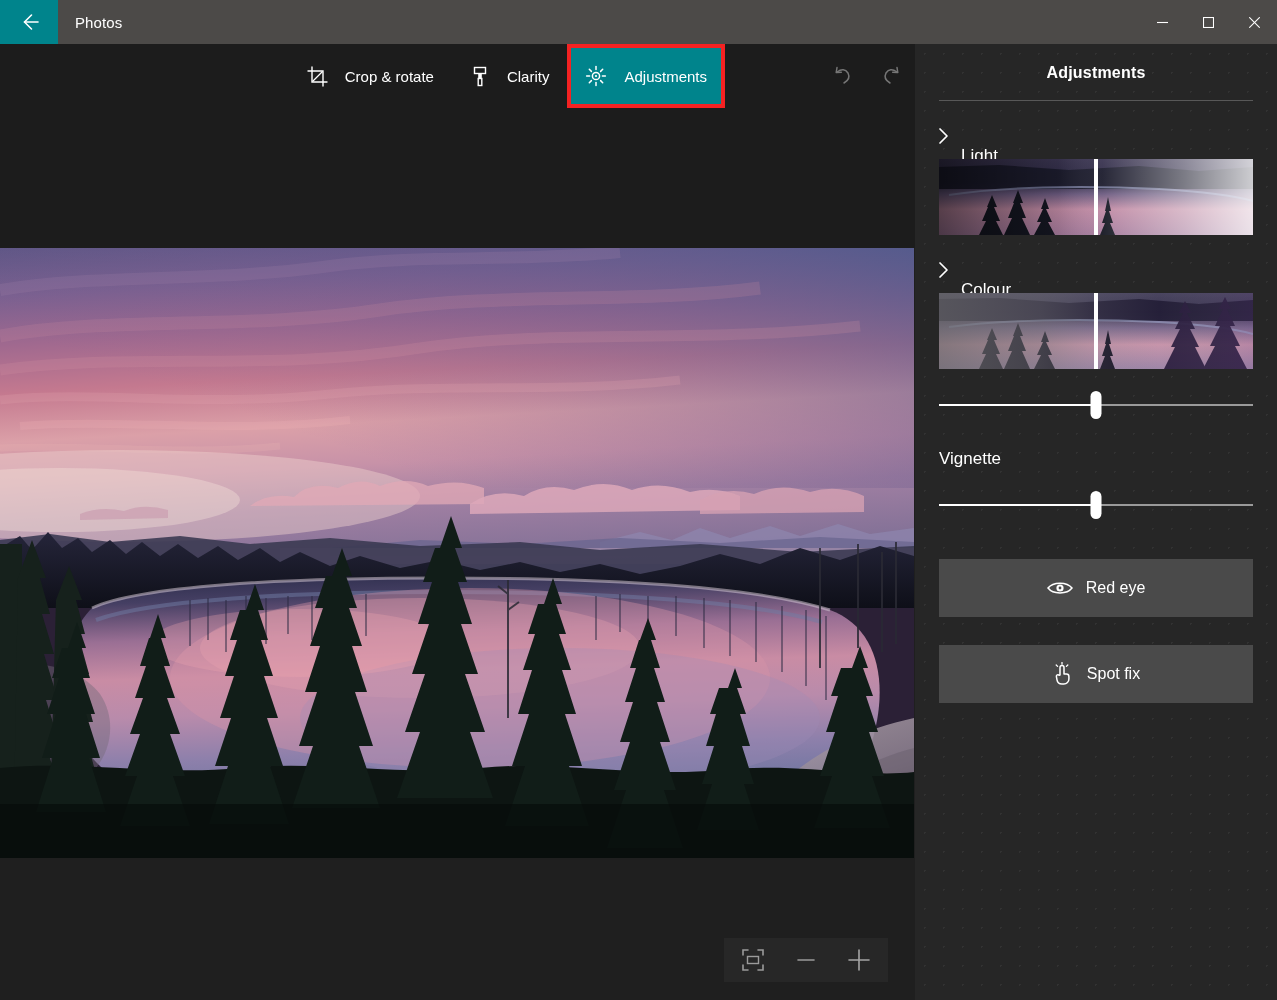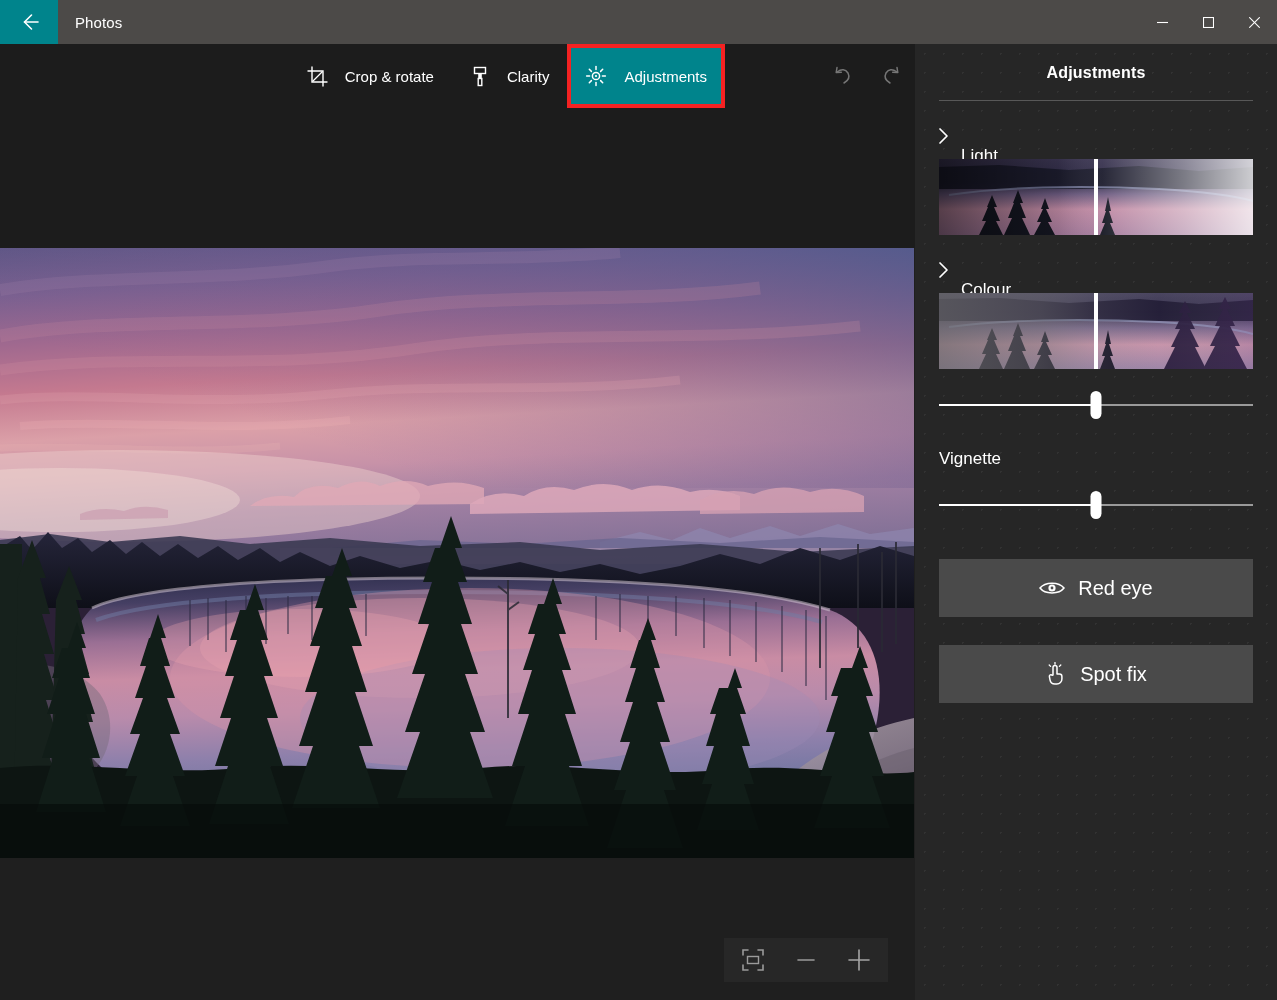--- a/index.html
+++ b/index.html
@@ -169,21 +169,21 @@
     position: absolute; top: 0; left: 50%;
     width: 11px; height: 28px;
     background: #ffffff; border-radius: 6px;
     transform: translateX(-5.5px);
   }
 
   .tool-btn {
     margin: 0 24px;
     height: 58px;
     background: #4a4a4a;
-    color: #ffffff; font-size: 20px;
+    color: #ffffff; font-size: 16px;
     display: flex; align-items: center; justify-content: center;
     gap: 13px;
     cursor: pointer;
   }
   .tool-btn.first { margin-top: 40px; }
   .tool-btn.second { margin-top: 28px; }
 
   .panel-footer {
     position: absolute; left: 0; bottom: 0;
     width: 362px; height: 84px;

